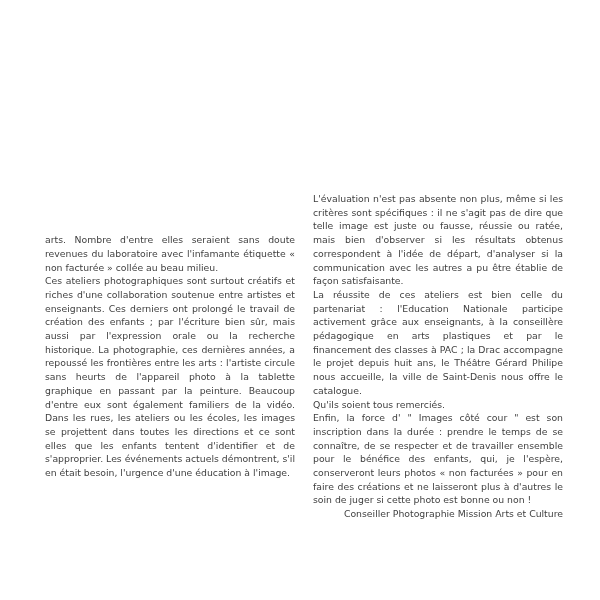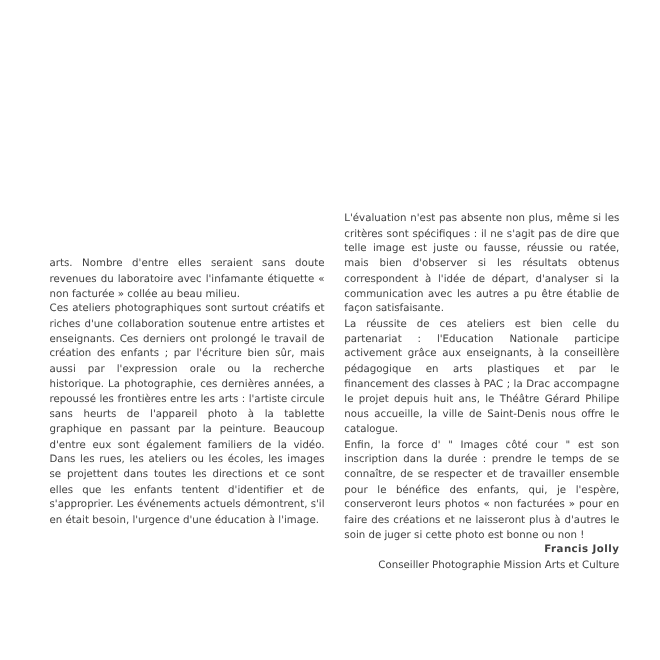--- a/index.html
+++ b/index.html
@@ -58,19 +58,19 @@
   <div class="columns">
 
     <div class="col">
       <p>arts. Nombre d'entre elles seraient sans doute revenues du laboratoire avec l'infamante étiquette « non facturée » collée au beau milieu.</p>
       <p>Ces ateliers photographiques sont surtout créatifs et riches d'une collaboration soutenue entre artistes et enseignants. Ces derniers ont prolongé le travail de création des enfants ; par l'écriture bien sûr, mais aussi par l'expression orale ou la recherche historique. La photographie, ces dernières années, a repoussé les frontières entre les arts : l'artiste circule sans heurts de l'appareil photo à la tablette graphique en passant par la peinture. Beaucoup d'entre eux sont également familiers de la vidéo. Dans les rues, les ateliers ou les écoles, les images se projettent dans toutes les directions et ce sont elles que les enfants tentent d'identifier et de s'approprier. Les événements actuels démontrent, s'il en était besoin, l'urgence d'une éducation à l'image.</p>
     </div>
 
     <div class="col">
       <p>L'évaluation n'est pas absente non plus, même si les critères sont spécifiques : il ne s'agit pas de dire que telle image est juste ou fausse, réussie ou ratée, mais bien d'observer si les résultats obtenus correspondent à l'idée de départ, d'analyser si la communication avec les autres a pu être établie de façon satisfaisante.</p>
       <p>La réussite de ces ateliers est bien celle du partenariat : l'Education Nationale participe activement grâce aux enseignants, à la conseillère pédagogique en arts plastiques et par le financement des classes à PAC ; la Drac accompagne le projet depuis huit ans, le Théâtre Gérard Philipe nous accueille, la ville de Saint-Denis nous offre le catalogue.</p>
+      <p>Qu'ils soient tous remerciés.</p>
       <p>Enfin, la force d' " Images côté cour " est son inscription dans la durée : prendre le temps de se connaître, de se respecter et de travailler ensemble pour le bénéfice des enfants, qui, je l'espère, conserveront leurs photos « non facturées » pour en faire des créations et ne laisseront plus à d'autres le soin de juger si cette photo est bonne ou non !</p>
-      <p class="sig-name">Francis Jolly</p>
       <p class="sig-role">Conseiller Photographie Mission Arts et Culture</p>
     </div>
 
   </div>
 </div>
 
 </body></html>

